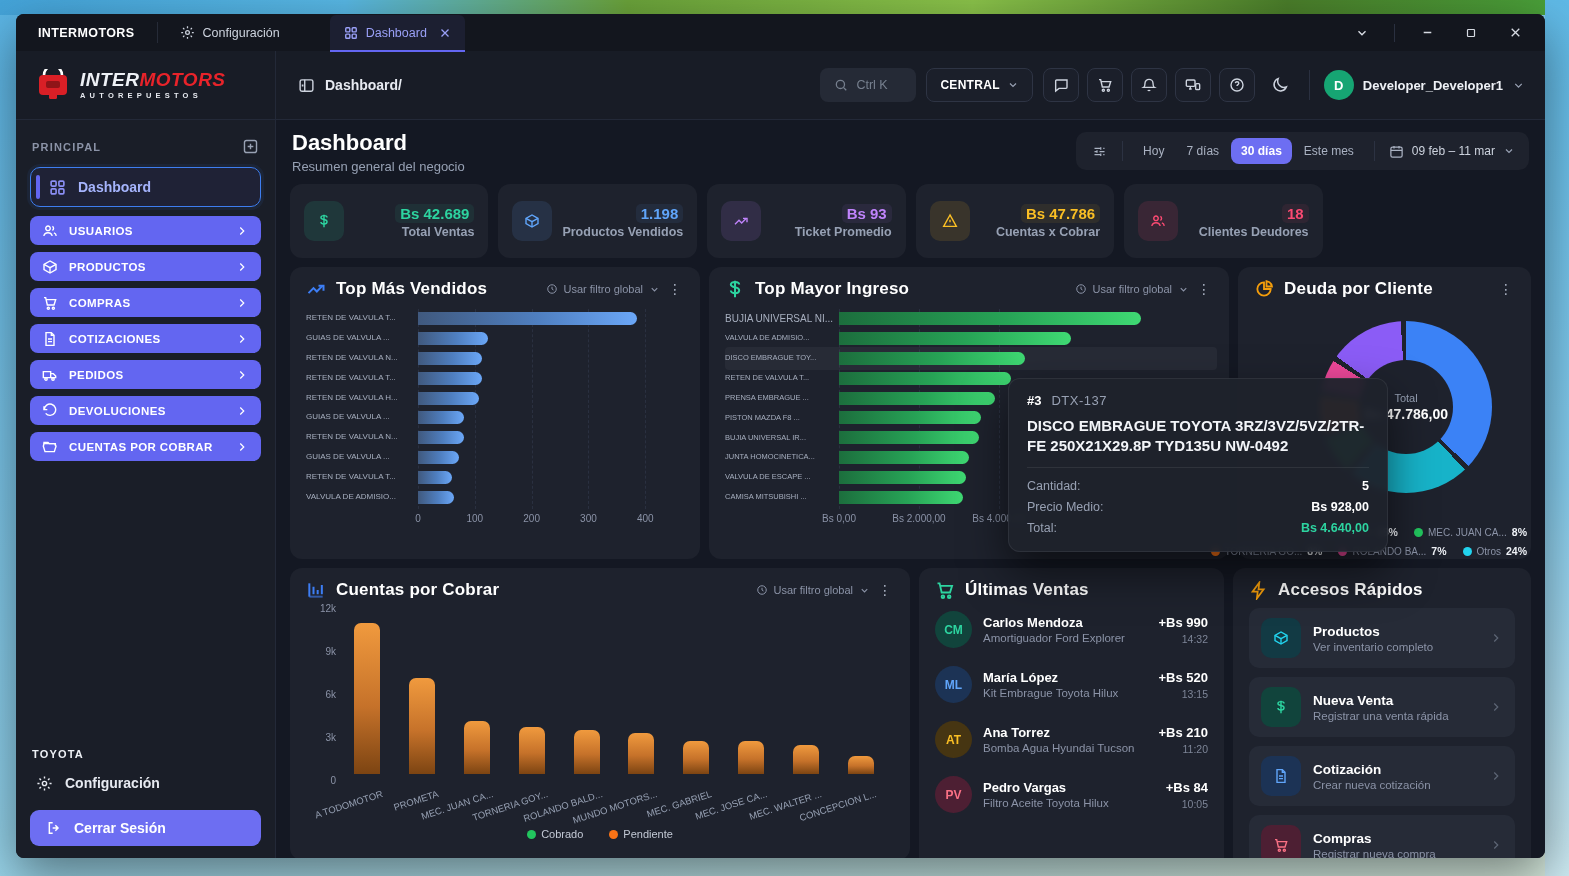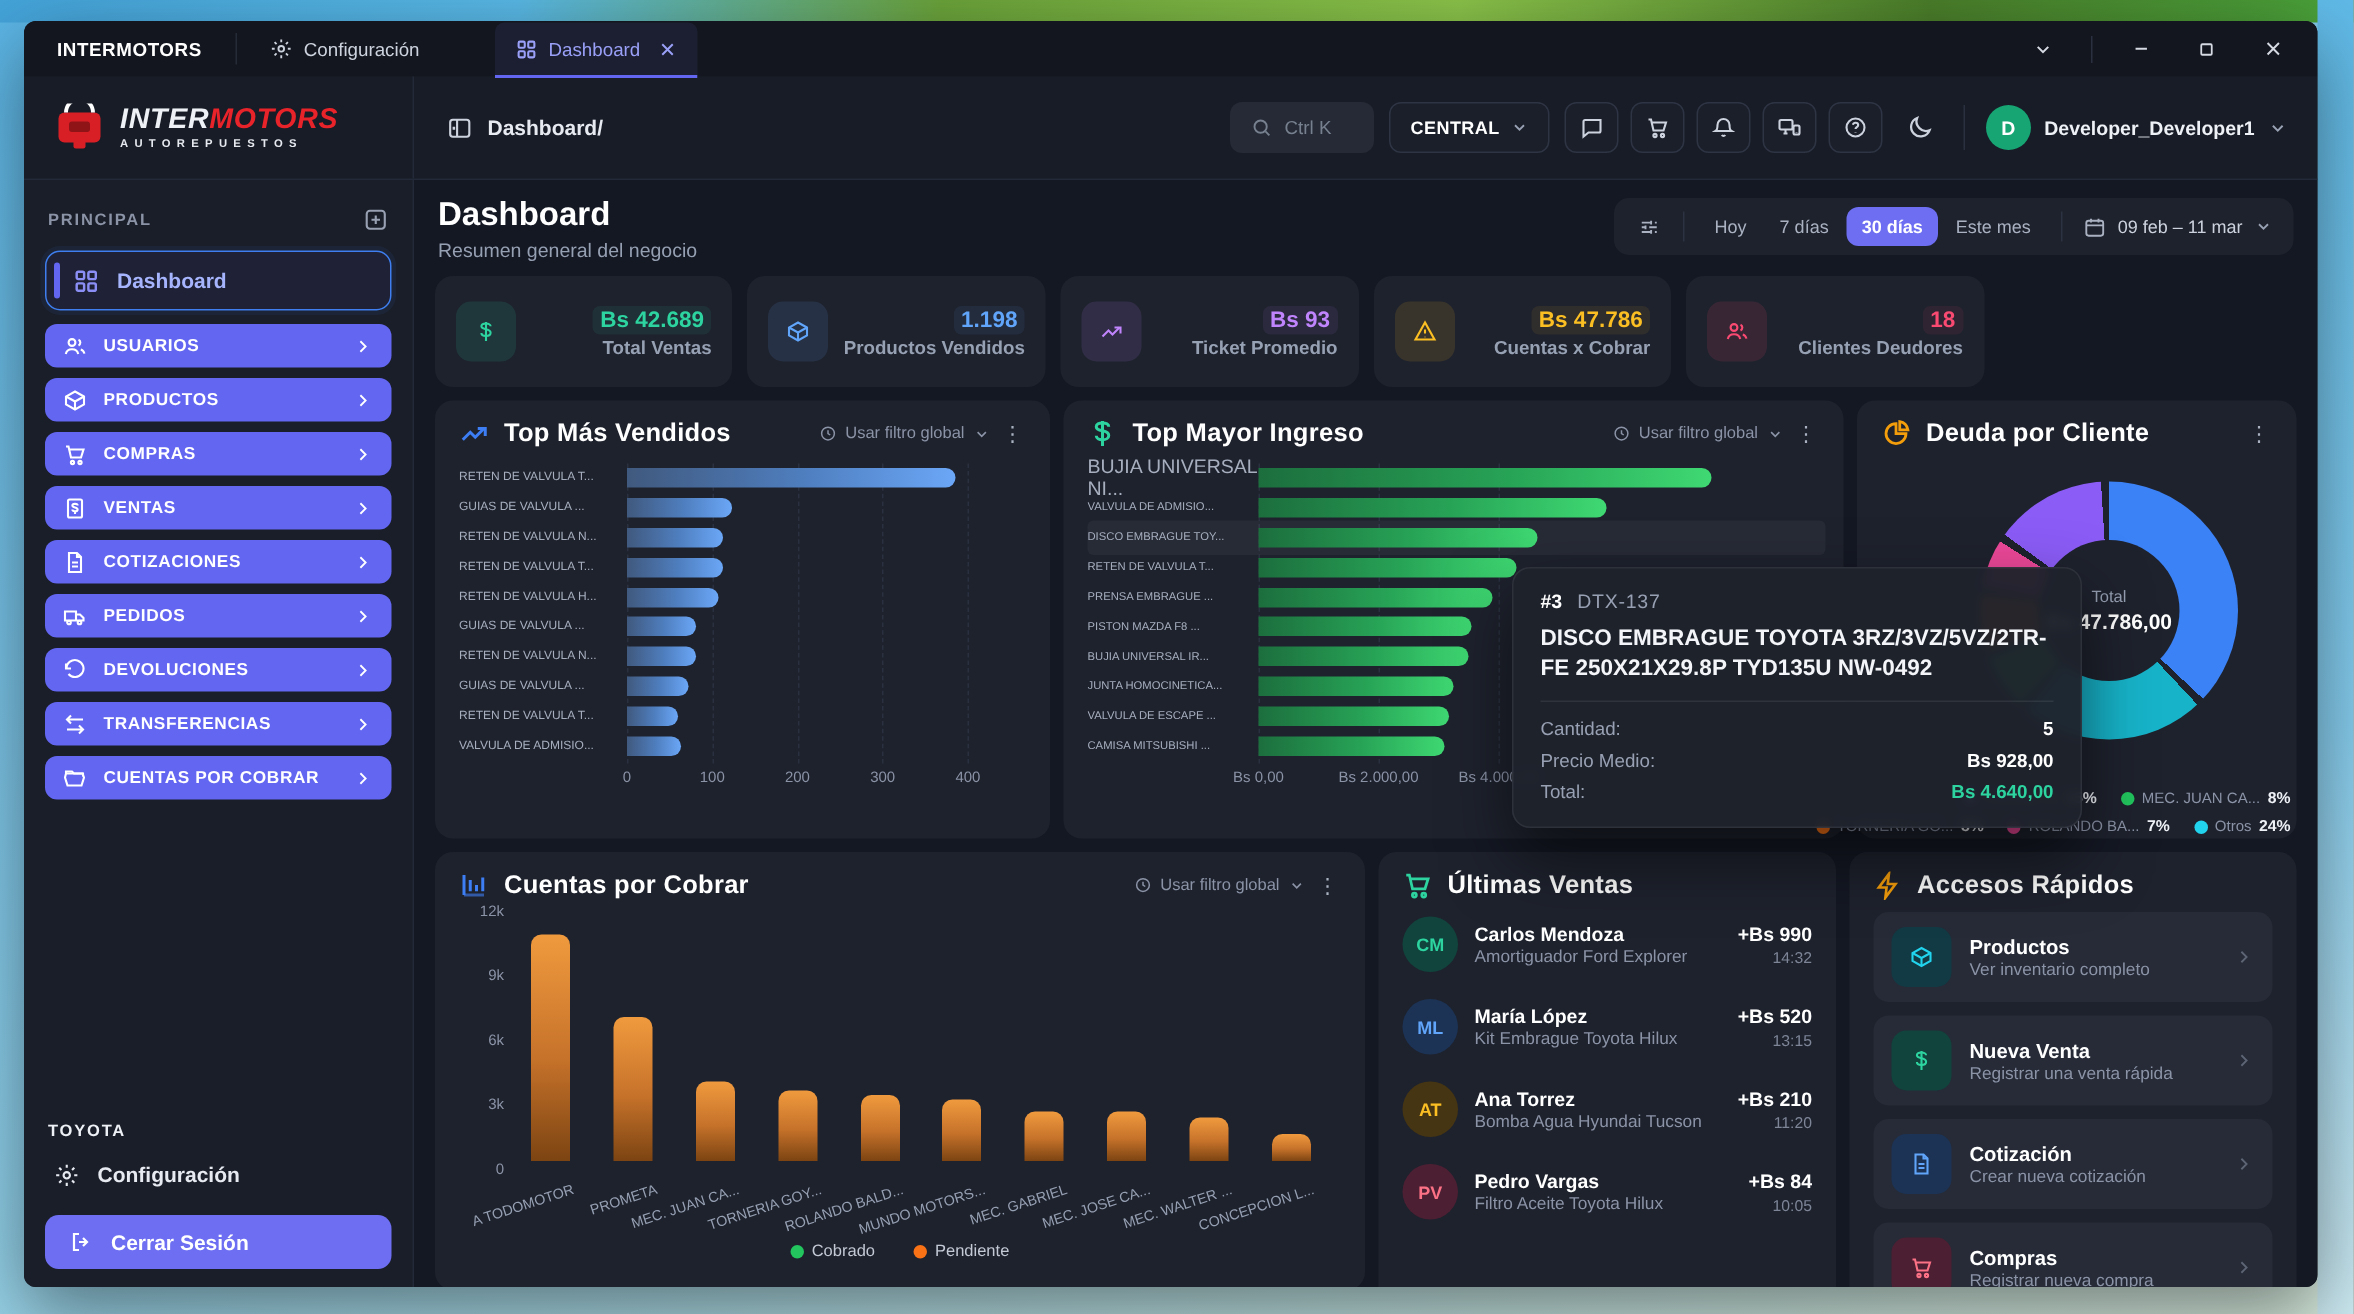--- a/index.html
+++ b/index.html
@@ -395,34 +395,20 @@
             <span class="grow">COMPRAS</span>
             <span>
               <svg width="14" height="14" viewBox="0 0 24 24" fill="none" stroke="currentColor" stroke-width="2.1">
                 <path d="M9 6l6 6-6 6"></path>
               </svg>
             </span>
           </div>
           <div class="side-btn">
             <span>
               <svg width="16" height="16" viewBox="0 0 24 24" fill="none" stroke="currentColor" stroke-width="2.1">
-                <rect x="5" y="3" width="14" height="18" rx="1.5"></rect>
-                <path d="M12 6.5v2M12 15.5v2M14.6 9c0-1-1.1-1.7-2.6-1.7S9.4 8 9.4 9s1 1.5 2.6 1.9 2.6 1 2.6 2-1.1 1.8-2.6 1.8-2.6-.7-2.6-1.7"></path>
-              </svg>
-            </span>
-            <span class="grow">VENTAS</span>
-            <span>
-              <svg width="14" height="14" viewBox="0 0 24 24" fill="none" stroke="currentColor" stroke-width="2.1">
-                <path d="M9 6l6 6-6 6"></path>
-              </svg>
-            </span>
-          </div>
-          <div class="side-btn">
-            <span>
-              <svg width="16" height="16" viewBox="0 0 24 24" fill="none" stroke="currentColor" stroke-width="2.1">
                 <path d="M6 2.5h8l4 4v15H6z"></path>
                 <path d="M14 2.5v4h4M9 12h6M9 16h6"></path>
               </svg>
             </span>
             <span class="grow">COTIZACIONES</span>
             <span>
               <svg width="14" height="14" viewBox="0 0 24 24" fill="none" stroke="currentColor" stroke-width="2.1">
                 <path d="M9 6l6 6-6 6"></path>
               </svg>
             </span>
@@ -443,34 +429,20 @@
             </span>
           </div>
           <div class="side-btn">
             <span>
               <svg width="16" height="16" viewBox="0 0 24 24" fill="none" stroke="currentColor" stroke-width="2.1">
                 <path d="M3 5v5h5"></path>
                 <path d="M3.5 10a8.5 8.5 0 1 1 2 5.5"></path>
               </svg>
             </span>
             <span class="grow">DEVOLUCIONES</span>
-            <span>
-              <svg width="14" height="14" viewBox="0 0 24 24" fill="none" stroke="currentColor" stroke-width="2.1">
-                <path d="M9 6l6 6-6 6"></path>
-              </svg>
-            </span>
-          </div>
-          <div class="side-btn">
-            <span>
-              <svg width="16" height="16" viewBox="0 0 24 24" fill="none" stroke="currentColor" stroke-width="2.1">
-                <path d="M8 3L4 7l4 4M4 7h16"></path>
-                <path d="M16 13l4 4-4 4M20 17H4"></path>
-              </svg>
-            </span>
-            <span class="grow">TRANSFERENCIAS</span>
             <span>
               <svg width="14" height="14" viewBox="0 0 24 24" fill="none" stroke="currentColor" stroke-width="2.1">
                 <path d="M9 6l6 6-6 6"></path>
               </svg>
             </span>
           </div>
           <div class="side-btn">
             <span>
               <svg width="16" height="16" viewBox="0 0 24 24" fill="none" stroke="currentColor" stroke-width="2.1">
                 <path d="M3 7V5h6l2 2h9v3"></path>
@@ -725,21 +697,21 @@
             </span>
           </div>
           <div class="hplot" id="chart-ingreso">
               <div class="hgridlines" style="left:114px;right:14px;">
                 <div class="hgridline" style="left:0%"></div>
                 <div class="hgridline" style="left:22.22222222222222%"></div>
                 <div class="hgridline" style="left:44.44444444444444%"></div>
               </div>
               <div class="hrows">
                 <div class="hrow">
-      <div class="hlabel" style="width:114px;font-size:13px">BUJIA UNIVERSAL NI...</div>
+      <div class="hlabel" style="width:114px;font-size:10px">BUJIA UNIVERSAL NI...</div>
       <div class="htrack" style="margin-right:14px">
                     <div class="hbar green" style="width:83.88888888888889%"></div>
                   </div>
                 </div>
                 <div class="hrow">
       <div class="hlabel" style="width:114px;font-size:7.5px">VALVULA DE ADMISIO...</div>
       <div class="htrack" style="margin-right:14px">
                     <div class="hbar green" style="width:64.44444444444444%"></div>
                   </div>
                 </div>

